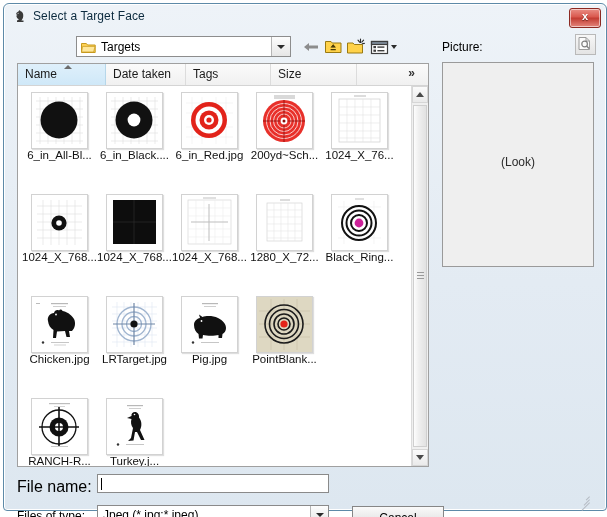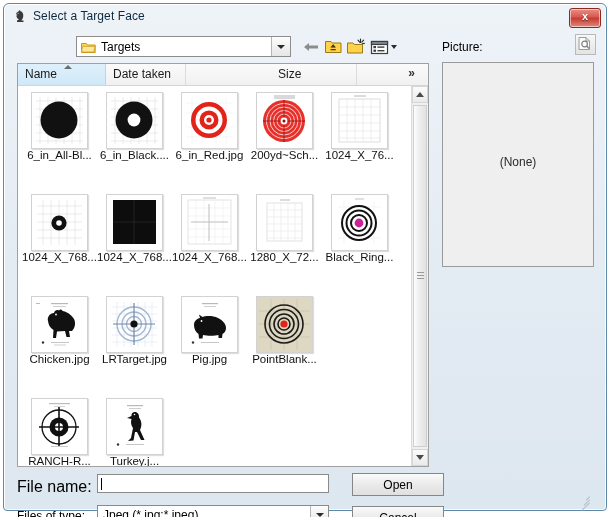--- a/index.html
+++ b/index.html
@@ -311,32 +311,35 @@
     <span id="picture-label">Picture:</span>
     <div id="picture-tool">
       <svg width="17" height="17" viewBox="0 0 17 17">
         <path d="M3 2.5 L10 2.5 L13.5 6 L13.5 14.5 L3 14.5 Z" fill="#fbfbfb" stroke="#9b9b9b" stroke-width="1"></path>
         <path d="M10 2.5 L10 6 L13.5 6" fill="none" stroke="#9b9b9b" stroke-width="1"></path>
         <circle cx="8.6" cy="9" r="2.8" fill="none" stroke="#7f7f7f" stroke-width="1.2"></circle>
         <line x1="10.6" y1="11" x2="13" y2="13.4" stroke="#7f7f7f" stroke-width="1.4"></line>
       </svg>
     </div>
     <div id="picture-pane">
-      <div id="picture-none">(None)</div>
+      <div id="picture-none">(Look)</div>
     </div>
 
     <div id="filelist">
 
       <div id="header-row">
         <div class="col-head sorted" style="left:0; width:88px;">
           <span>Name</span>
           <i class="sort-caret"></i>
         </div>
         <div class="col-head" style="left:88px; width:80px;">
           <span>Date taken</span>
+        </div>
+        <div class="col-head" style="left:168px; width:85px;">
+          <span>Tags</span>
         </div>
         <div class="col-head" style="left:253px; width:86px;">
           <span>Size</span>
         </div>
         <div id="col-more">»</div>
       </div>
 
       <div id="items-area">
 
         <div class="row">
@@ -721,23 +724,20 @@
     </div>
 
     <span id="ftype-label">Files of type:</span>
     <div id="ftype-combo">
       <span id="ftype-value">Jpeg (*.jpg;*.jpeg)</span>
       <span id="ftype-arrow">
           <i class="tri-down"></i>
         </span>
     </div>
 
-    <div class="btn" id="btn-open">
-      <span>Open</span>
-    </div>
     <div class="btn" id="btn-cancel">
       <span>Cancel</span>
     </div>
 
     <div id="resize-grip">
       <i style="right:0;bottom:0;width:11px;height:1px;transform:rotate(-45deg);transform-origin:100% 100%;"></i>
       <i style="right:0;bottom:3px;width:8px;height:1px;transform:rotate(-45deg);transform-origin:100% 100%;"></i>
       <i style="right:0;bottom:6px;width:5px;height:1px;transform:rotate(-45deg);transform-origin:100% 100%;"></i>
     </div>
 

